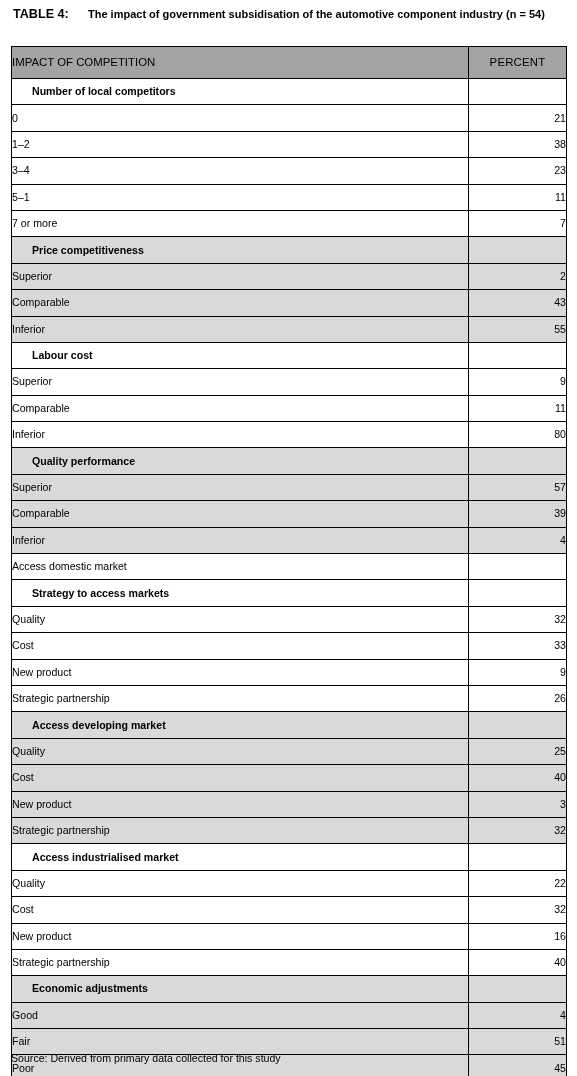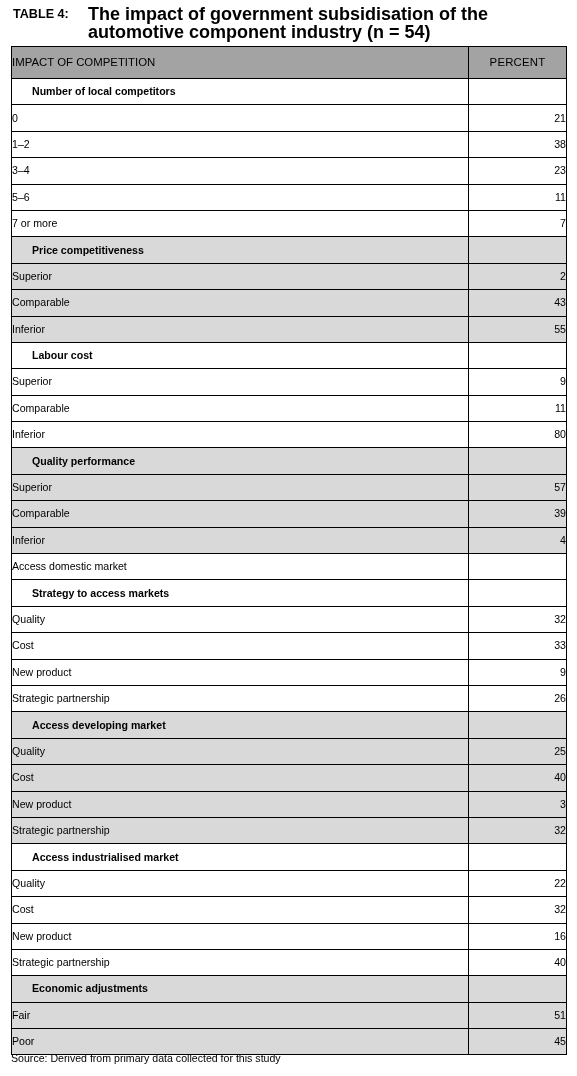--- a/index.html
+++ b/index.html
@@ -34,21 +34,21 @@
   }
   .title-label {
     font-size: 12.6px;
     font-weight: bold;
     line-height: 17.5px;
     white-space: nowrap;
     flex: 0 0 auto;
     width: 75px;
   }
   .title-text {
-    font-size: 18px;
+    font-size: 11px;
     font-weight: bold;
     line-height: 17.5px;
     flex: 1 1 auto;
   }
 
   
   .tbl-wrap {
     position: absolute;
     left: 11px;
     top: 46px;
@@ -149,21 +149,21 @@
           </tr>
           <tr class="plain">
             <td class="lbl">1–2</td>
             <td class="pct">38</td>
           </tr>
           <tr class="plain">
             <td class="lbl">3–4</td>
             <td class="pct">23</td>
           </tr>
           <tr class="plain">
-            <td class="lbl">5–6</td>
+            <td class="lbl">5–1</td>
             <td class="pct">11</td>
           </tr>
           <tr class="plain">
             <td class="lbl">7 or more</td>
             <td class="pct">7</td>
           </tr>
           <tr class="shade">
             <td class="lbl section">Price competitiveness</td>
             <td class="pct"></td>
           </tr>
@@ -271,20 +271,24 @@
             <td class="lbl">New product</td>
             <td class="pct">16</td>
           </tr>
           <tr class="plain">
             <td class="lbl">Strategic partnership</td>
             <td class="pct">40</td>
           </tr>
           <tr class="shade">
             <td class="lbl section">Economic adjustments</td>
             <td class="pct"></td>
+          </tr>
+          <tr class="shade">
+            <td class="lbl">Good</td>
+            <td class="pct">4</td>
           </tr>
           <tr class="shade">
             <td class="lbl">Fair</td>
             <td class="pct">51</td>
           </tr>
           <tr class="shade">
             <td class="lbl">Poor</td>
             <td class="pct">45</td>
           </tr>
         </tbody>

